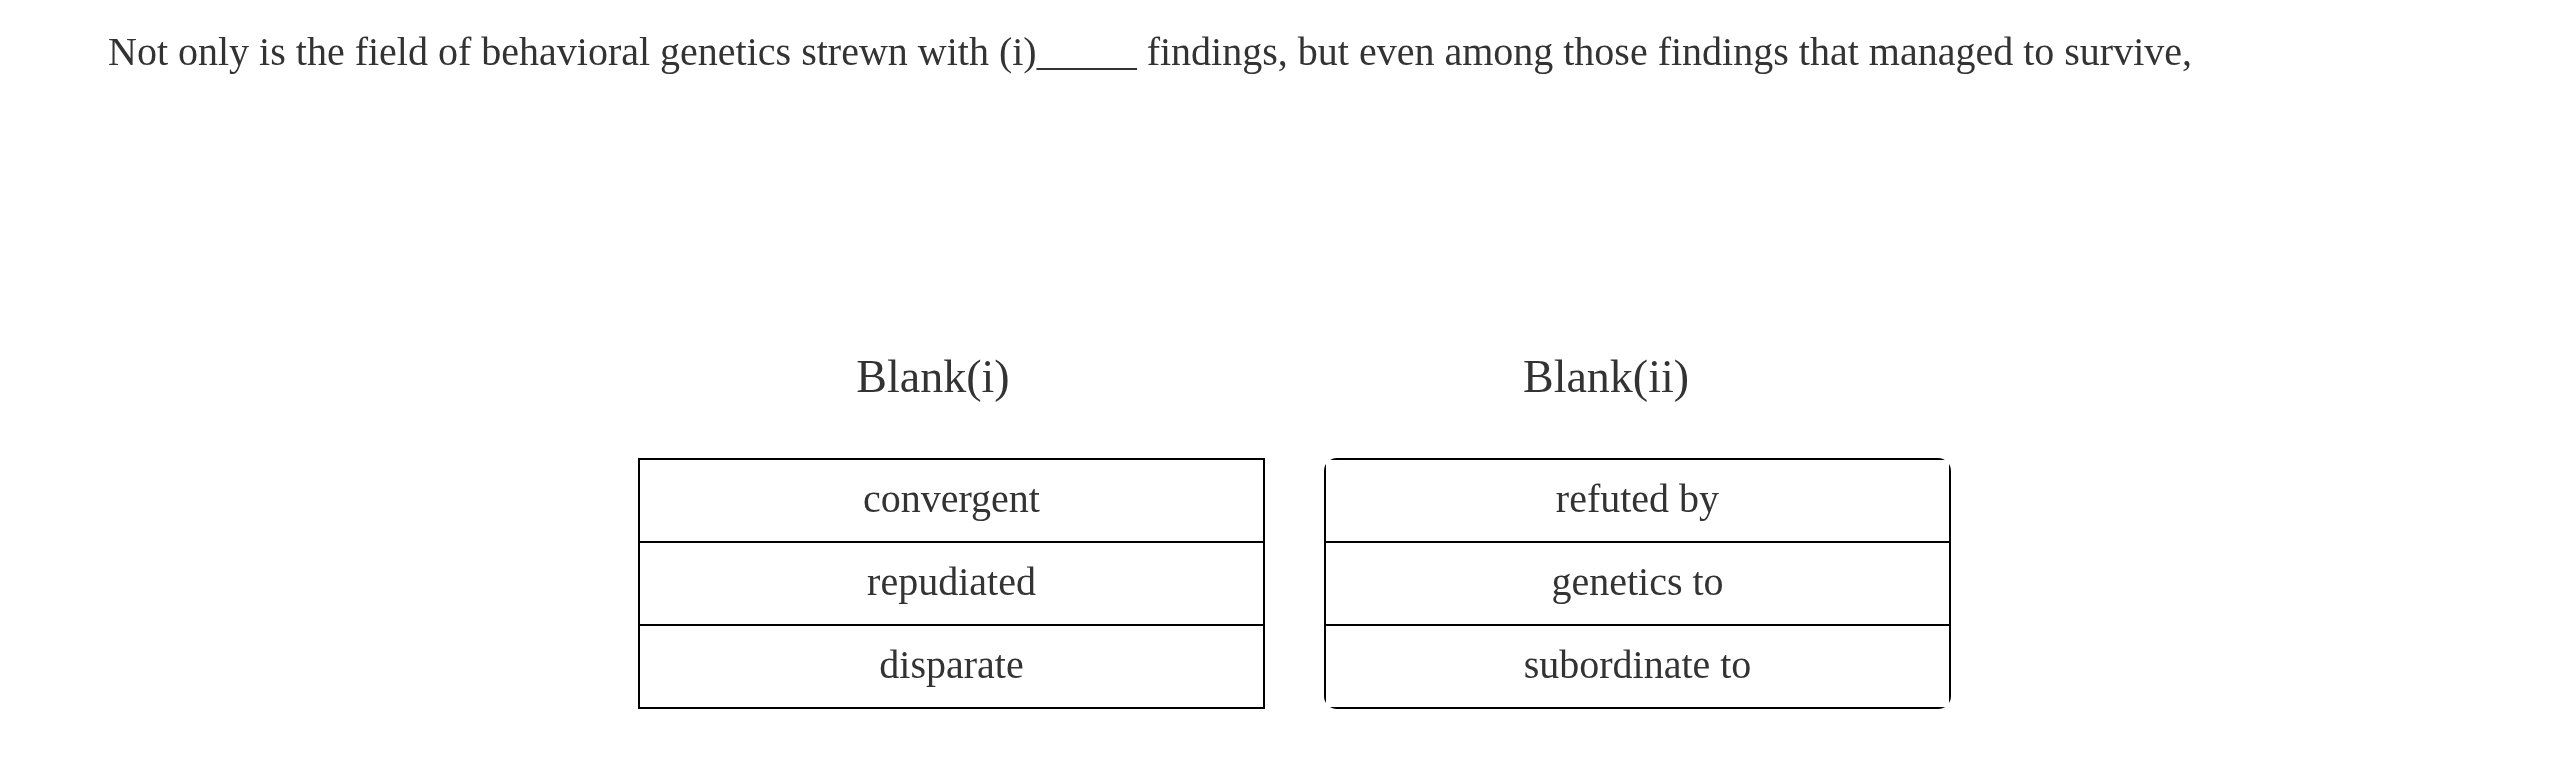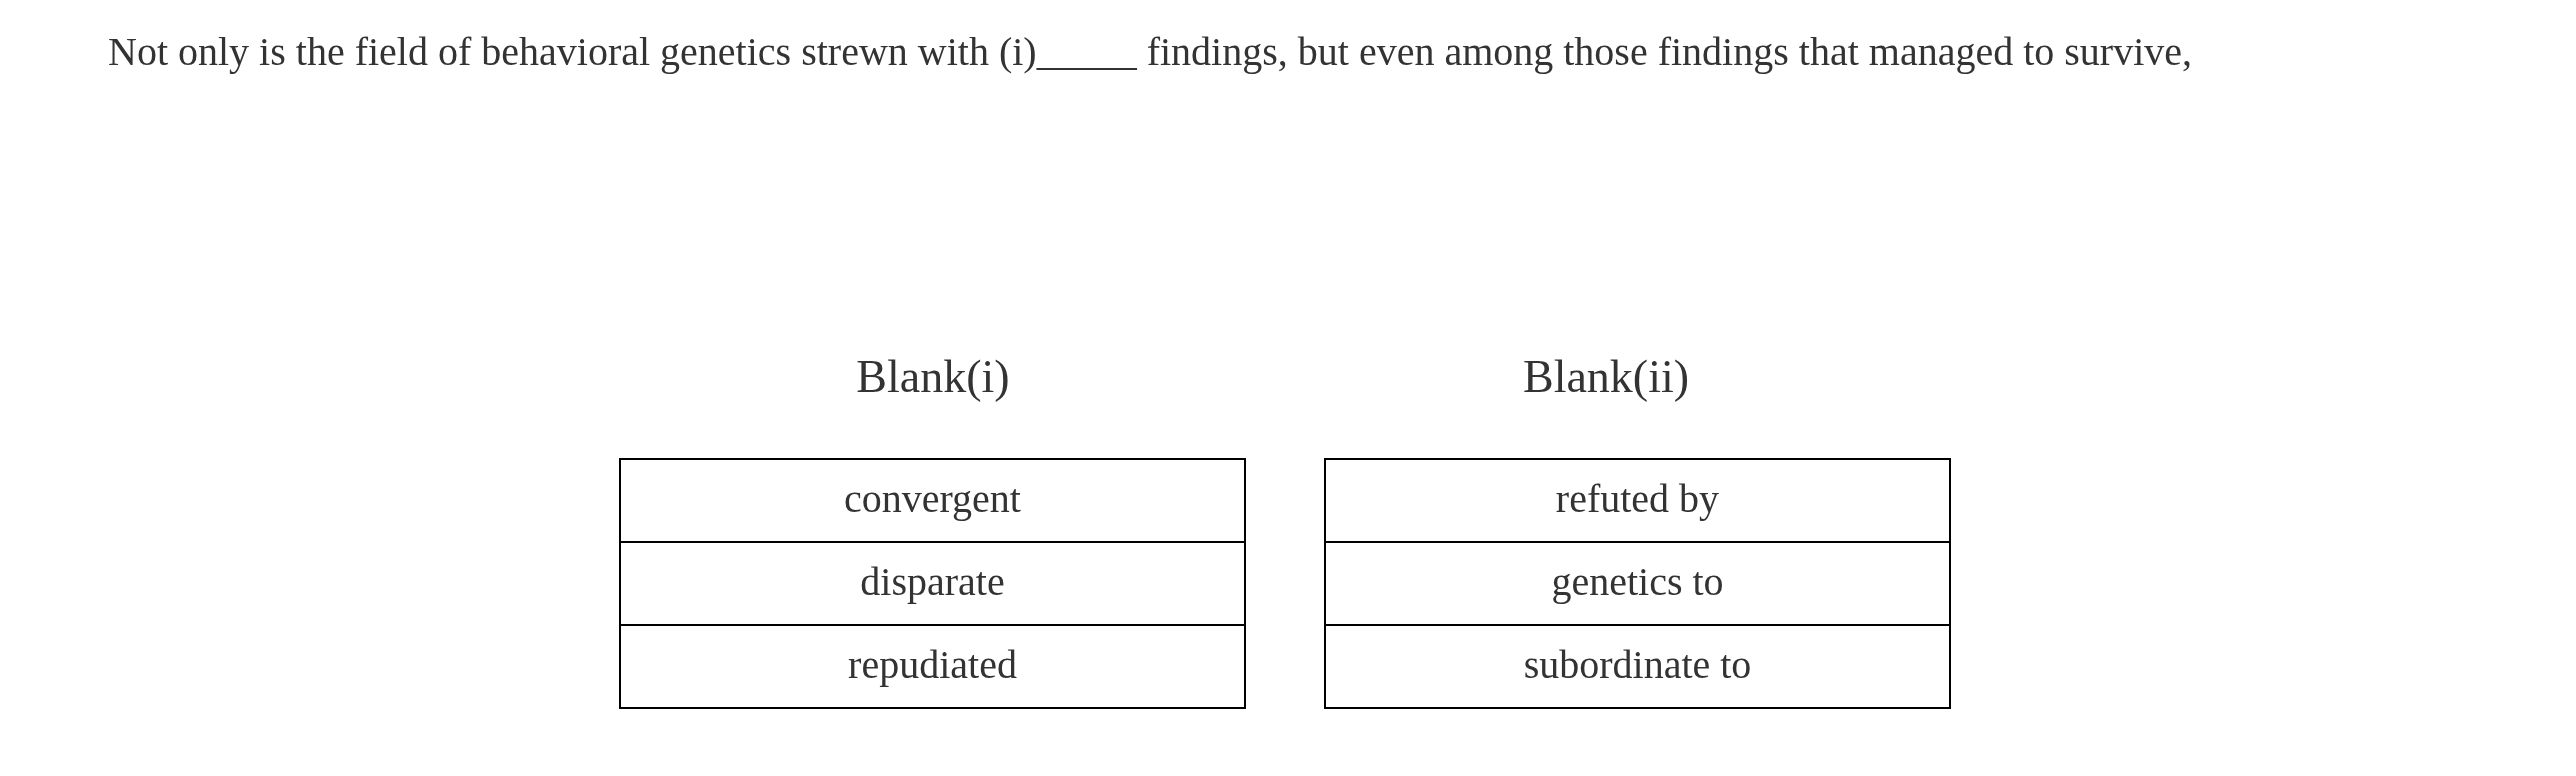--- a/index.html
+++ b/index.html
@@ -34,22 +34,22 @@
     }
     .label-i { left: 619px; }
     .label-ii { left: 1292px; }
     .options {
       position: absolute;
       top: 458px;
       width: 623px;
       border: 2.4px solid #000000;
       border-collapse: collapse;
     }
-    .options-i { left: 619px; }
-    .options-ii { left: 1324px; }
+    .options-i { left: 638px; }
+    .options-ii { left: 1324px; border-radius: 13px; }
     .option {
       height: 81px;
       border-bottom: 2.4px solid #000000;
       display: flex;
       align-items: center;
       justify-content: center;
       font-size: 40px;
       cursor: pointer;
       background: #ffffff;
     }
@@ -64,24 +64,24 @@
 </p>
 
 <div class="blank-label label-i">Blank(i)</div>
 <div class="blank-label label-ii">Blank(ii)</div>
 
 <div class="options options-i">
   <div class="option">
     <span>convergent</span>
   </div>
   <div class="option">
-    <span>disparate</span>
+    <span>repudiated</span>
   </div>
   <div class="option">
-    <span>repudiated</span>
+    <span>disparate</span>
   </div>
 </div>
 
 <div class="options options-ii">
   <div class="option">
     <span>refuted by</span>
   </div>
   <div class="option">
     <span>genetics to</span>
   </div>

